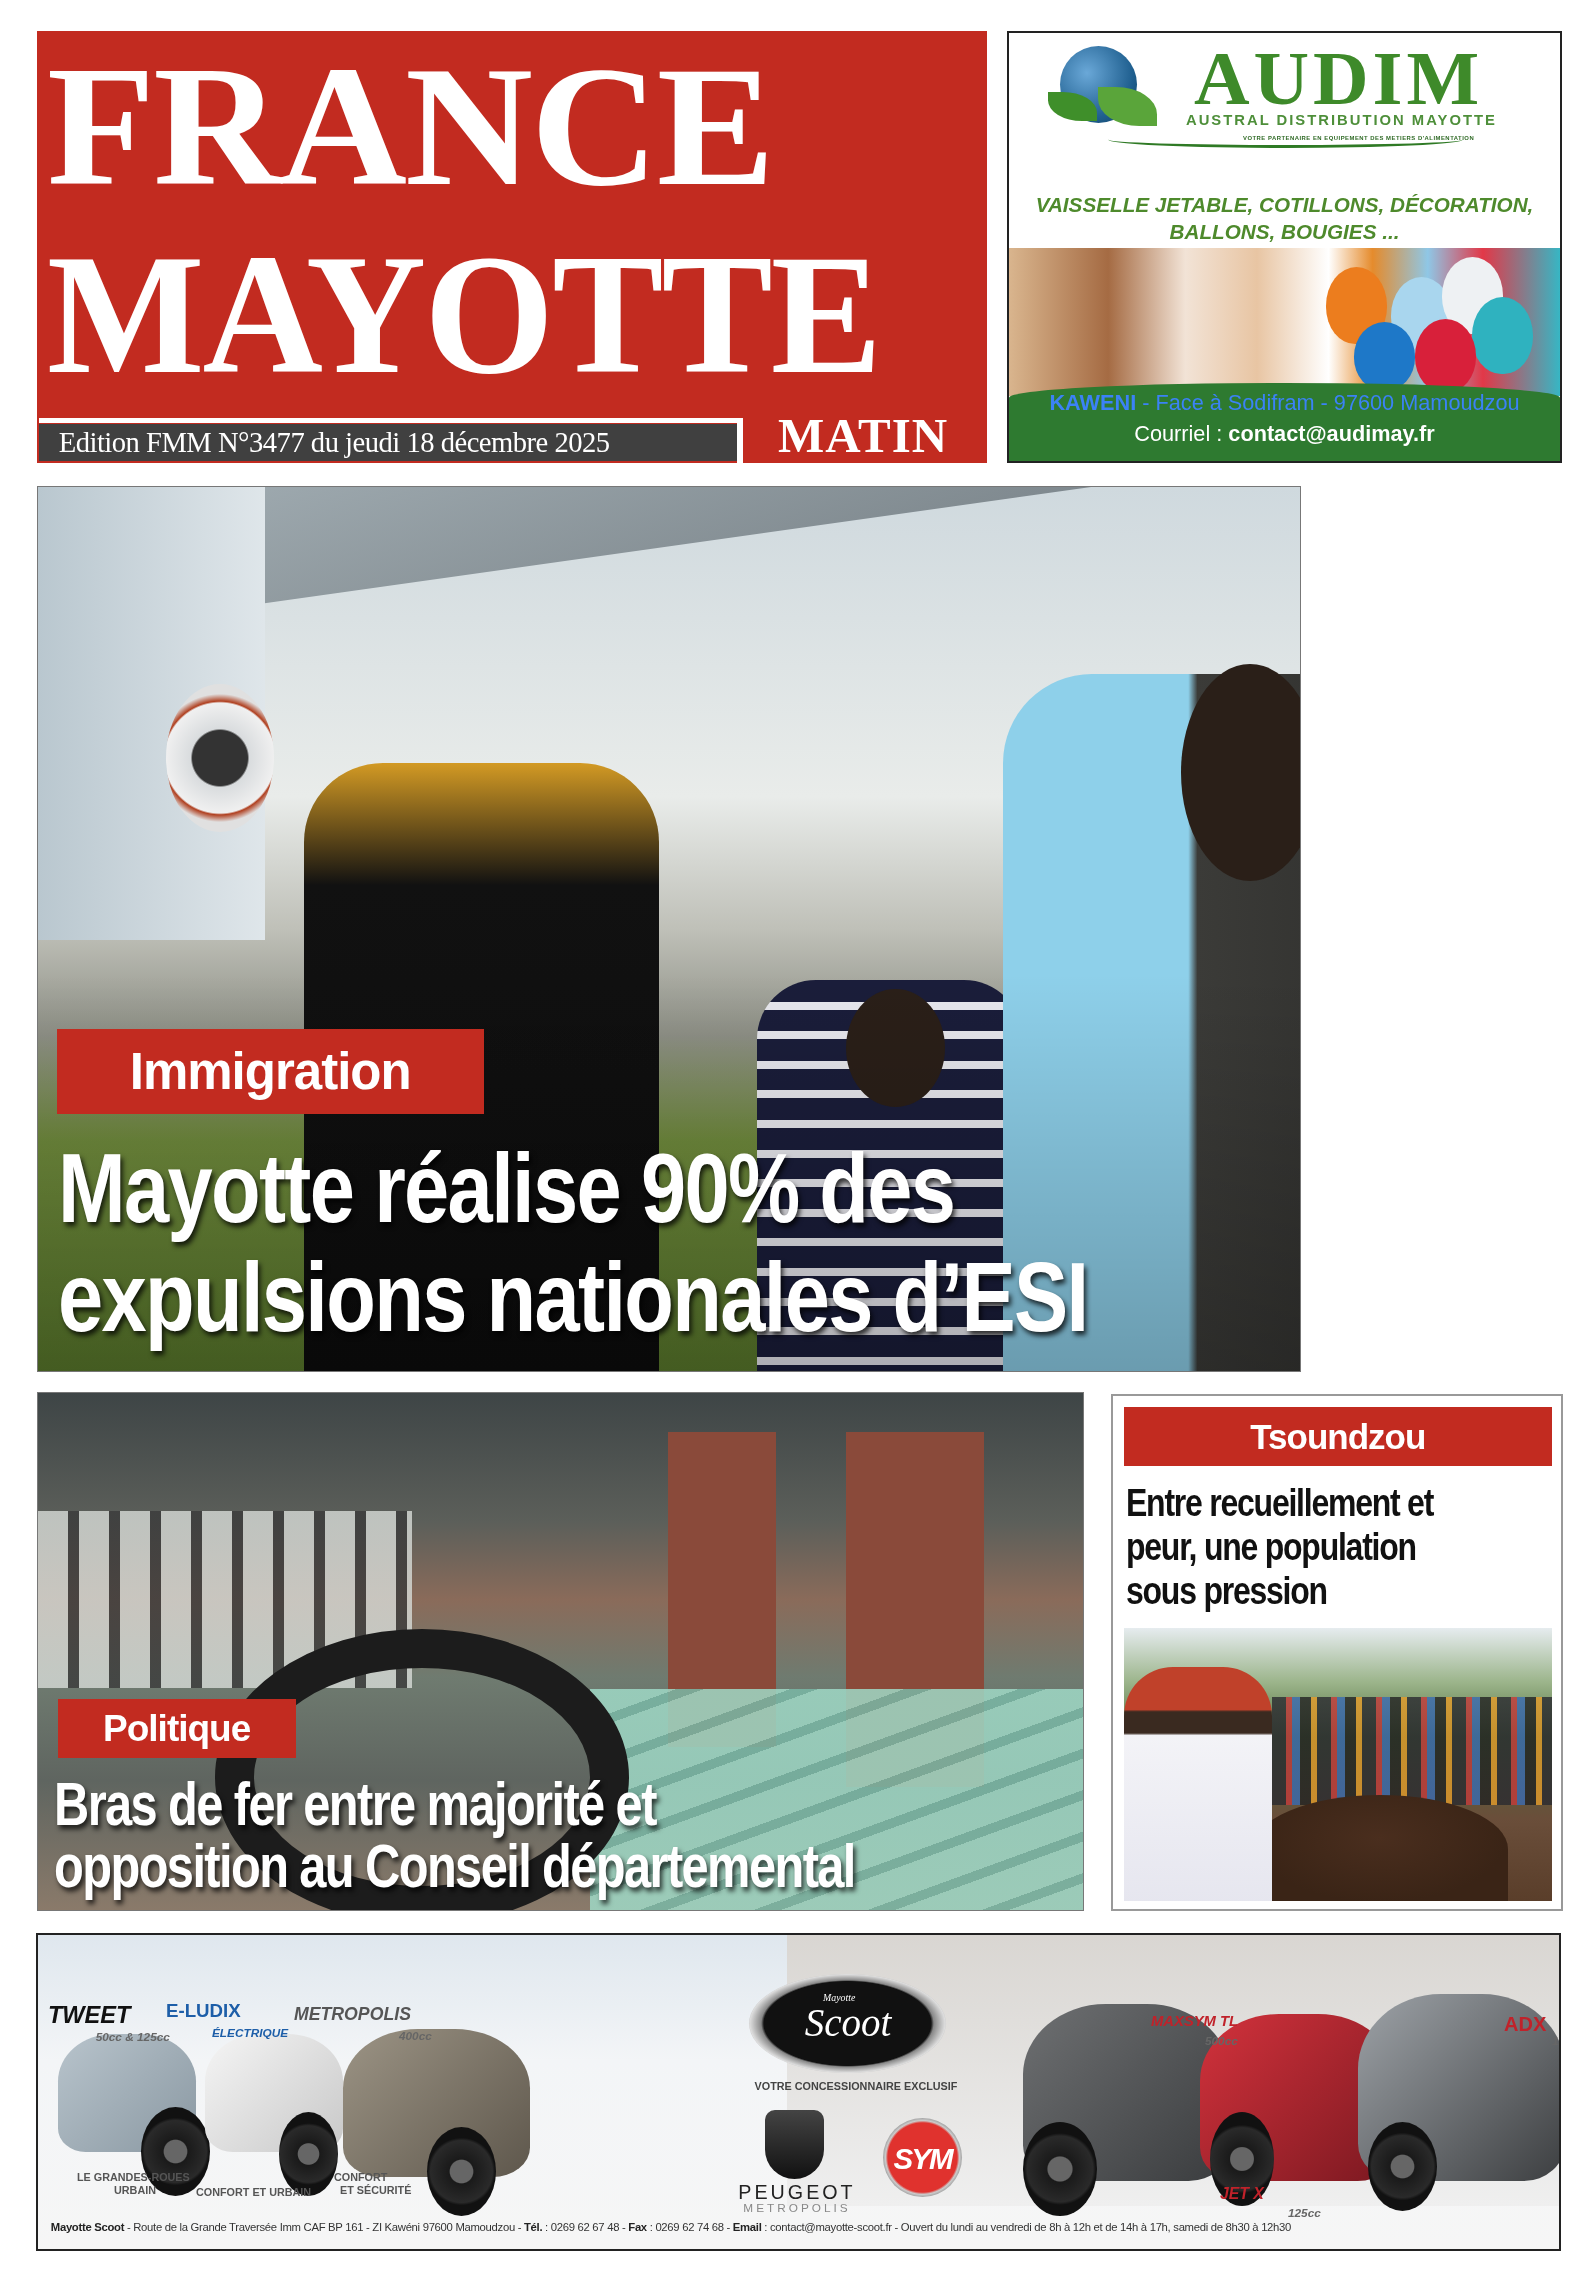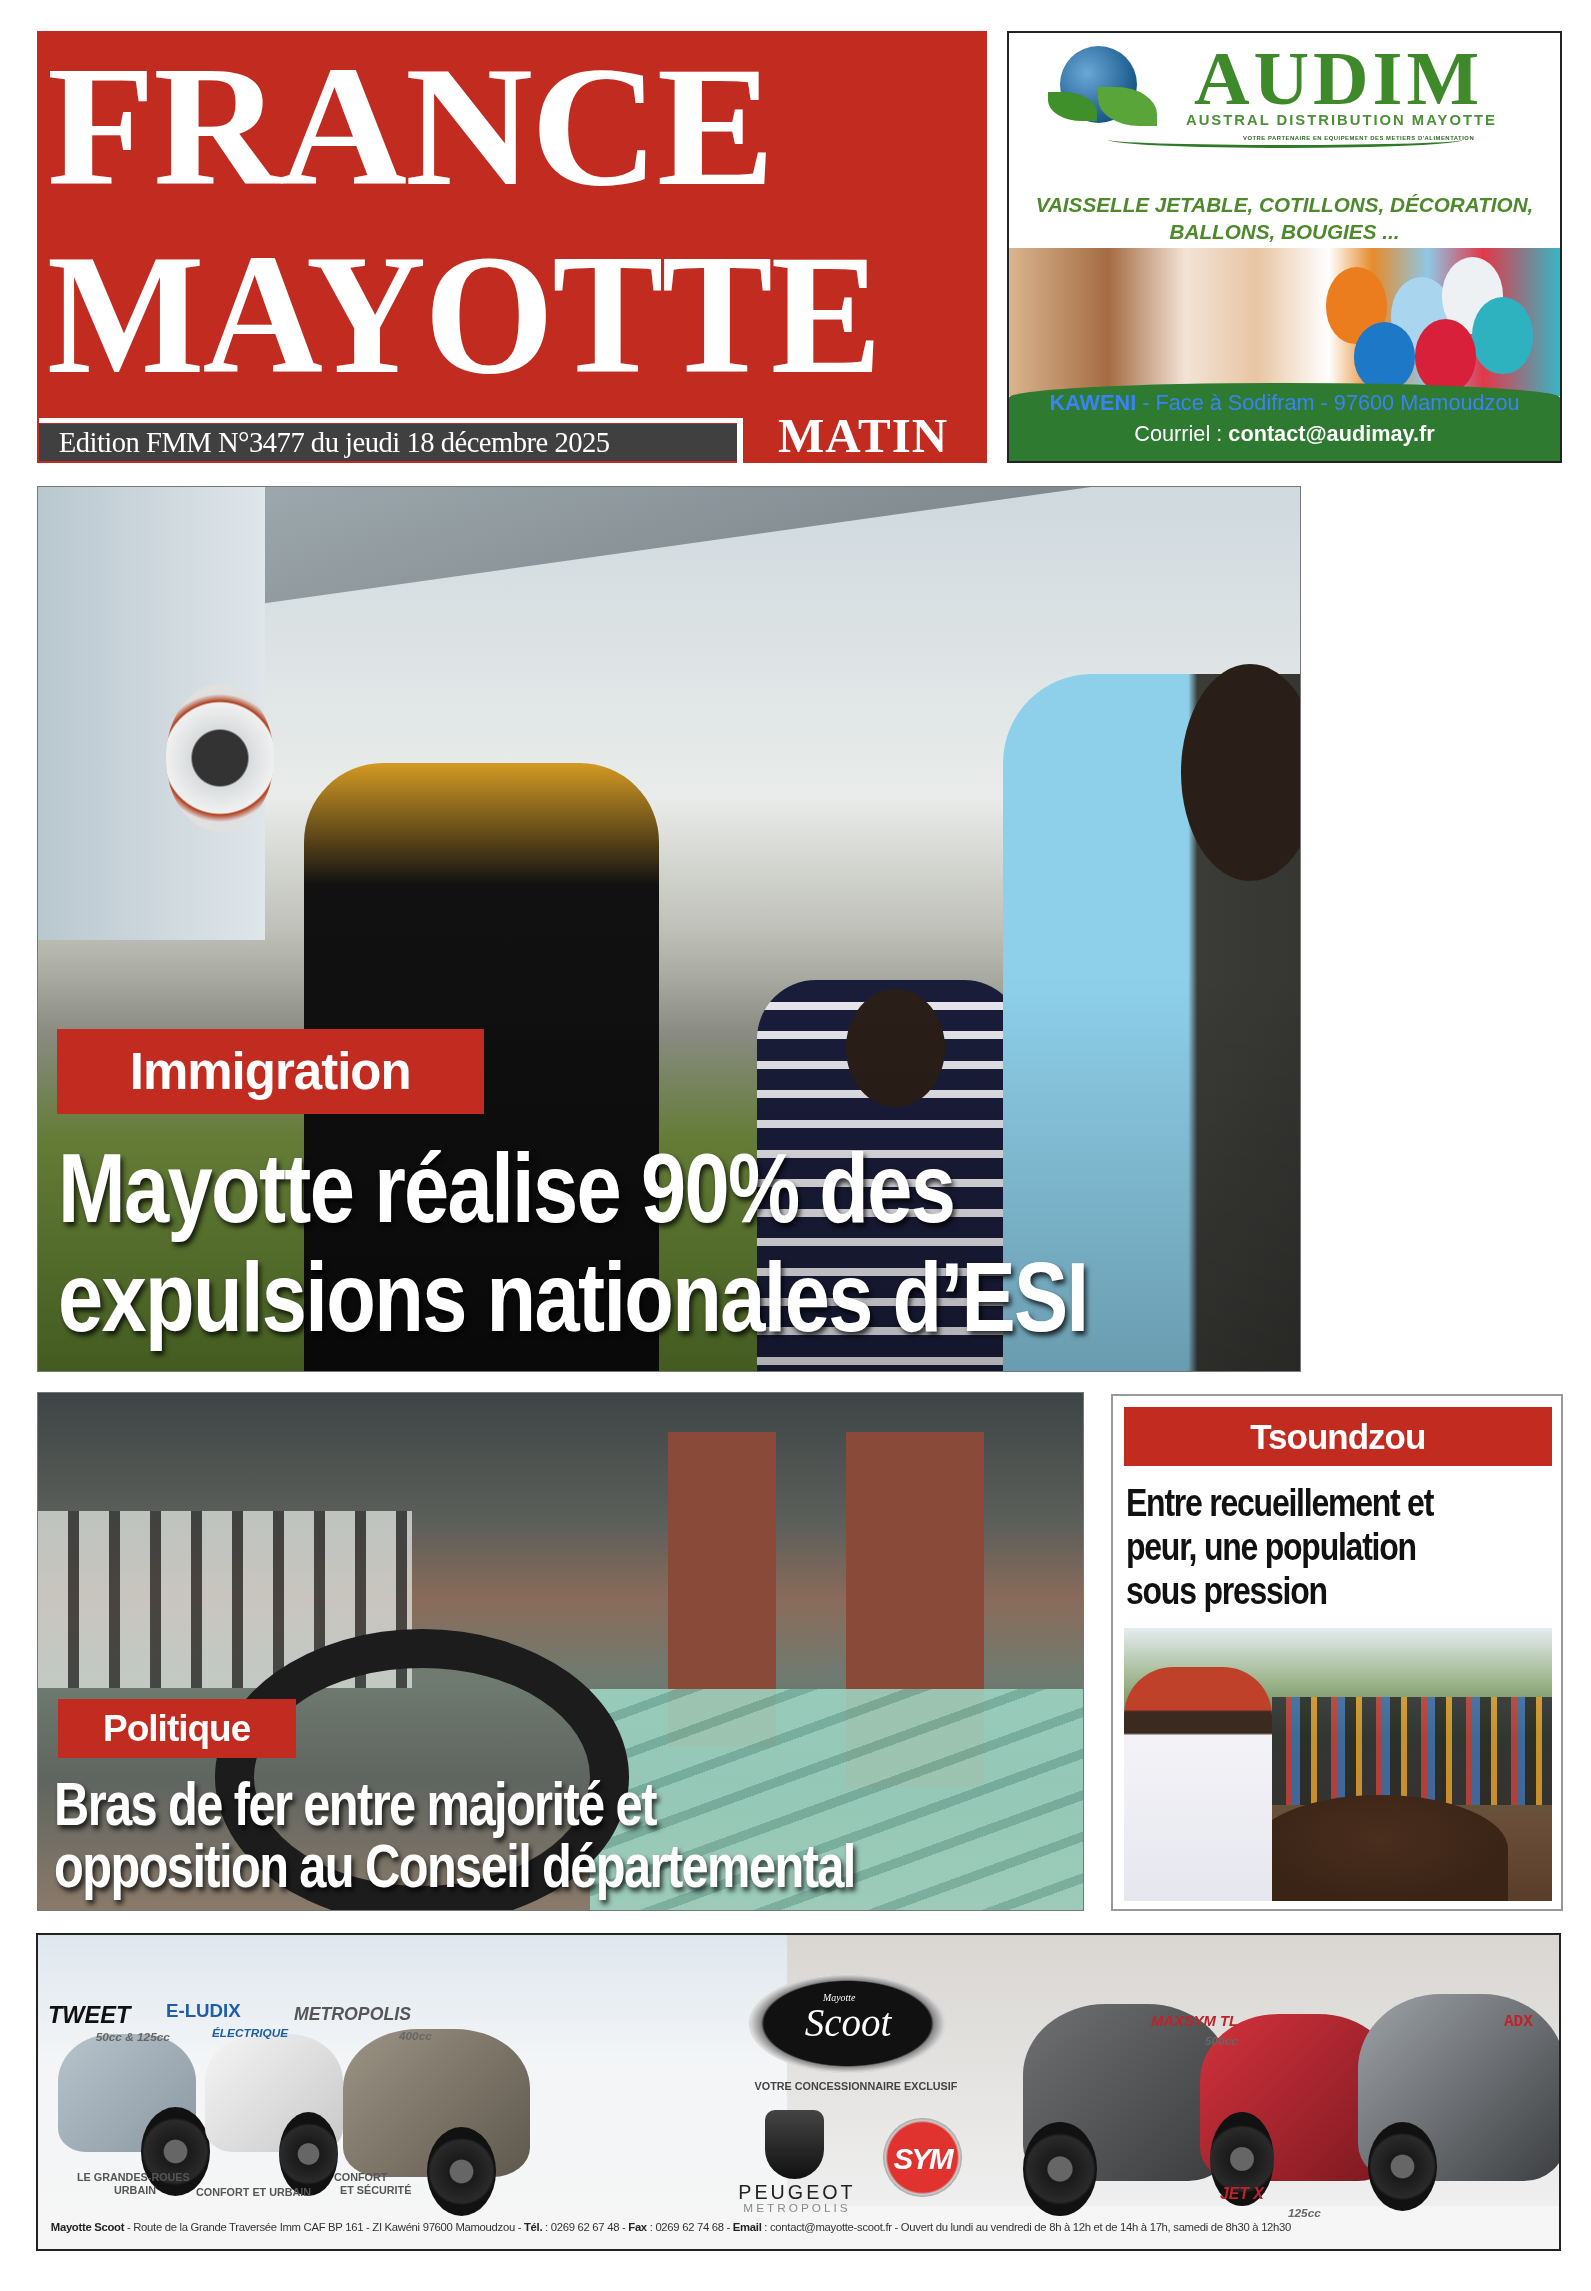--- a/index.html
+++ b/index.html
@@ -204,18 +204,18 @@
   <div class="wheel" style="left:985px;top:187px;width:74px;height:94px;"></div>
   <div class="scooter" style="left:1162px;top:79px;width:197px;height:167px;background:linear-gradient(135deg,#d3323c,#7a1820);"></div>
   <div class="wheel" style="left:1172px;top:177px;width:64px;height:94px;"></div>
   <div class="scooter" style="left:1320px;top:59px;width:207px;height:187px;background:linear-gradient(135deg,#9ea3a8,#3c3e40);"></div>
   <div class="wheel" style="left:1330px;top:187px;width:69px;height:89px;"></div>
 
   <div class="sc-model" style="left:1113px;top:79px;font-size:14.8px;color:#c0222a;">MAXSYM TL</div>
   <div class="sc-cc" style="left:1131px;top:99px;font-size:11.8px;">500cc</div>
   <div class="sc-model" style="left:1182px;top:251px;font-size:15.8px;color:#c0222a;">JET X</div>
   <div class="sc-cc" style="left:1214px;top:271px;font-size:11.8px;">125cc</div>
-  <div class="sc-model" style="left:1466px;top:79px;font-size:16px;color:#c0222a;font-style:normal;font-family:Liberation Mono, monospace;">ADX</div>
+  <div class="sc-model" style="left:1466px;top:79px;font-size:20px;color:#c0222a;font-style:normal;">ADX</div>
   <div class="sc-cc" style="left:1478px;top:99px;font-size:11.8px;">125cc</div>
 
   <div id="sc-footer"><b>Mayotte Scoot</b><span> - Route de la Grande Traversée Imm CAF BP 161 - ZI Kawéni 97600 Mamoudzou - </span><b>Tél.</b><span> : 0269 62 67 48 - </span><b>Fax</b><span> : 0269 62 74 68 - </span><b>Email</b><span> : contact@mayotte-scoot.fr - Ouvert du lundi au vendredi de 8h à 12h et de 14h à 17h, samedi de 8h30 à 12h30</span></div>
 </div>
 
 
 </body></html>

